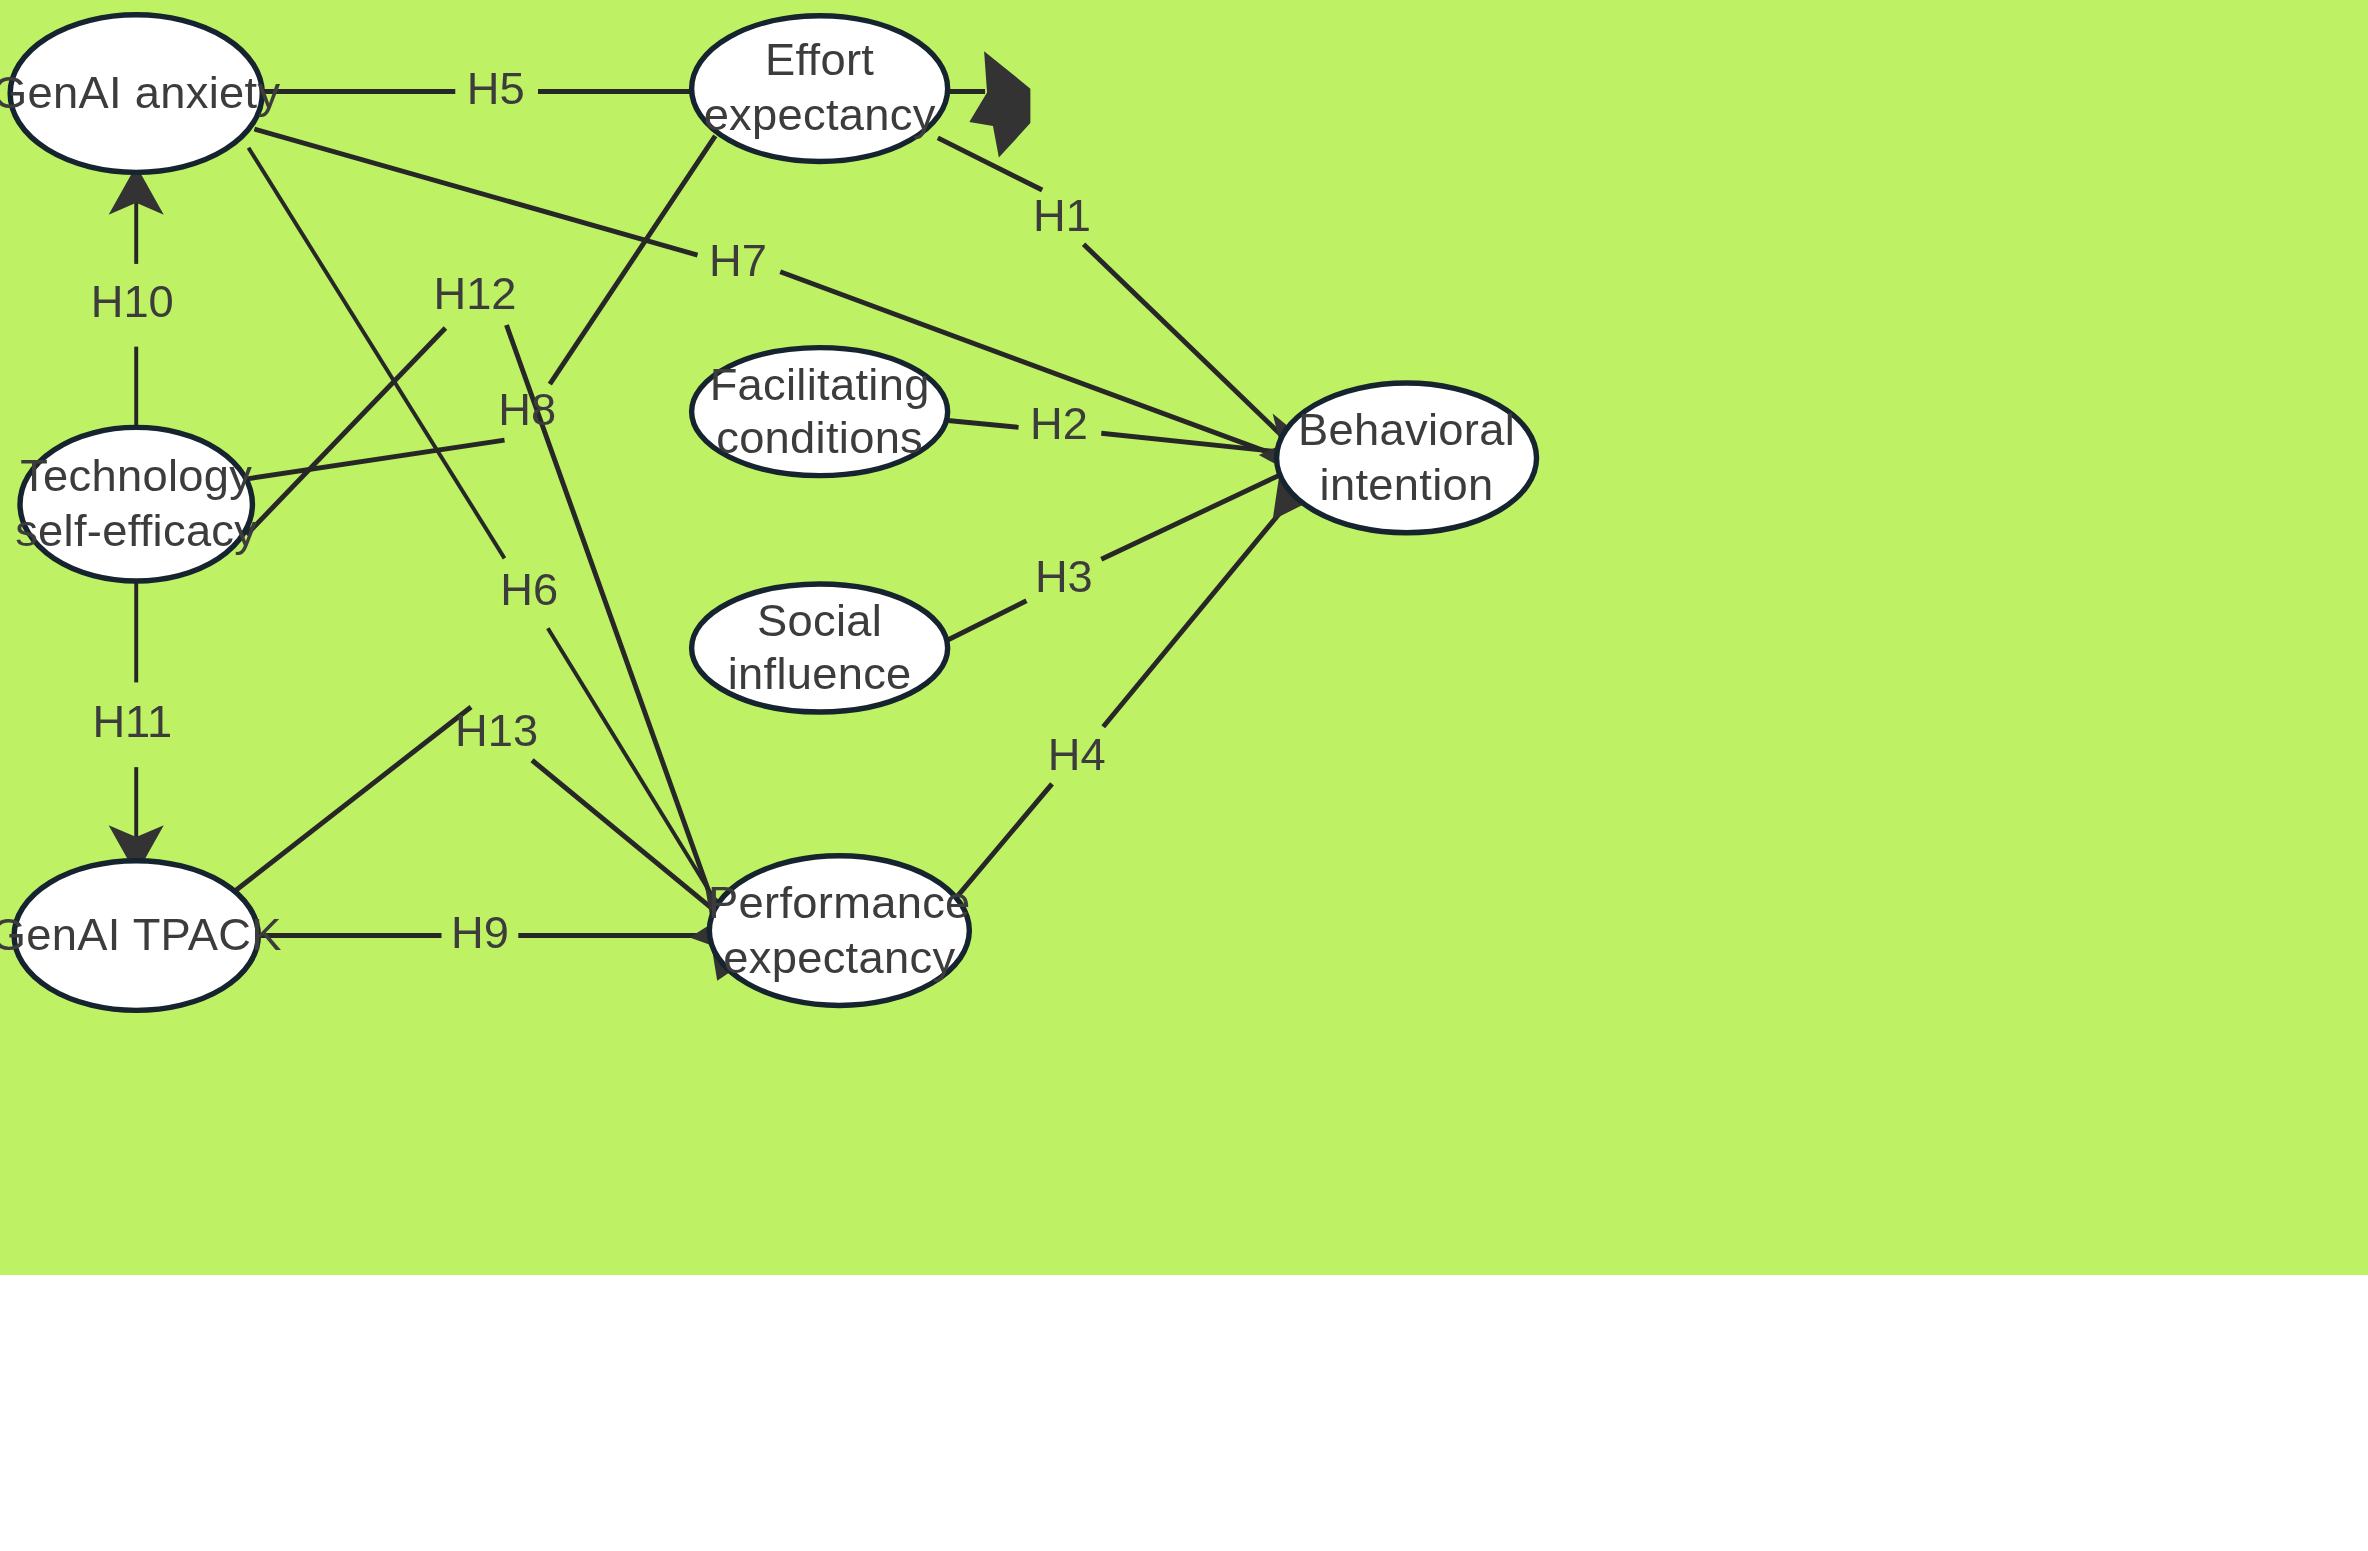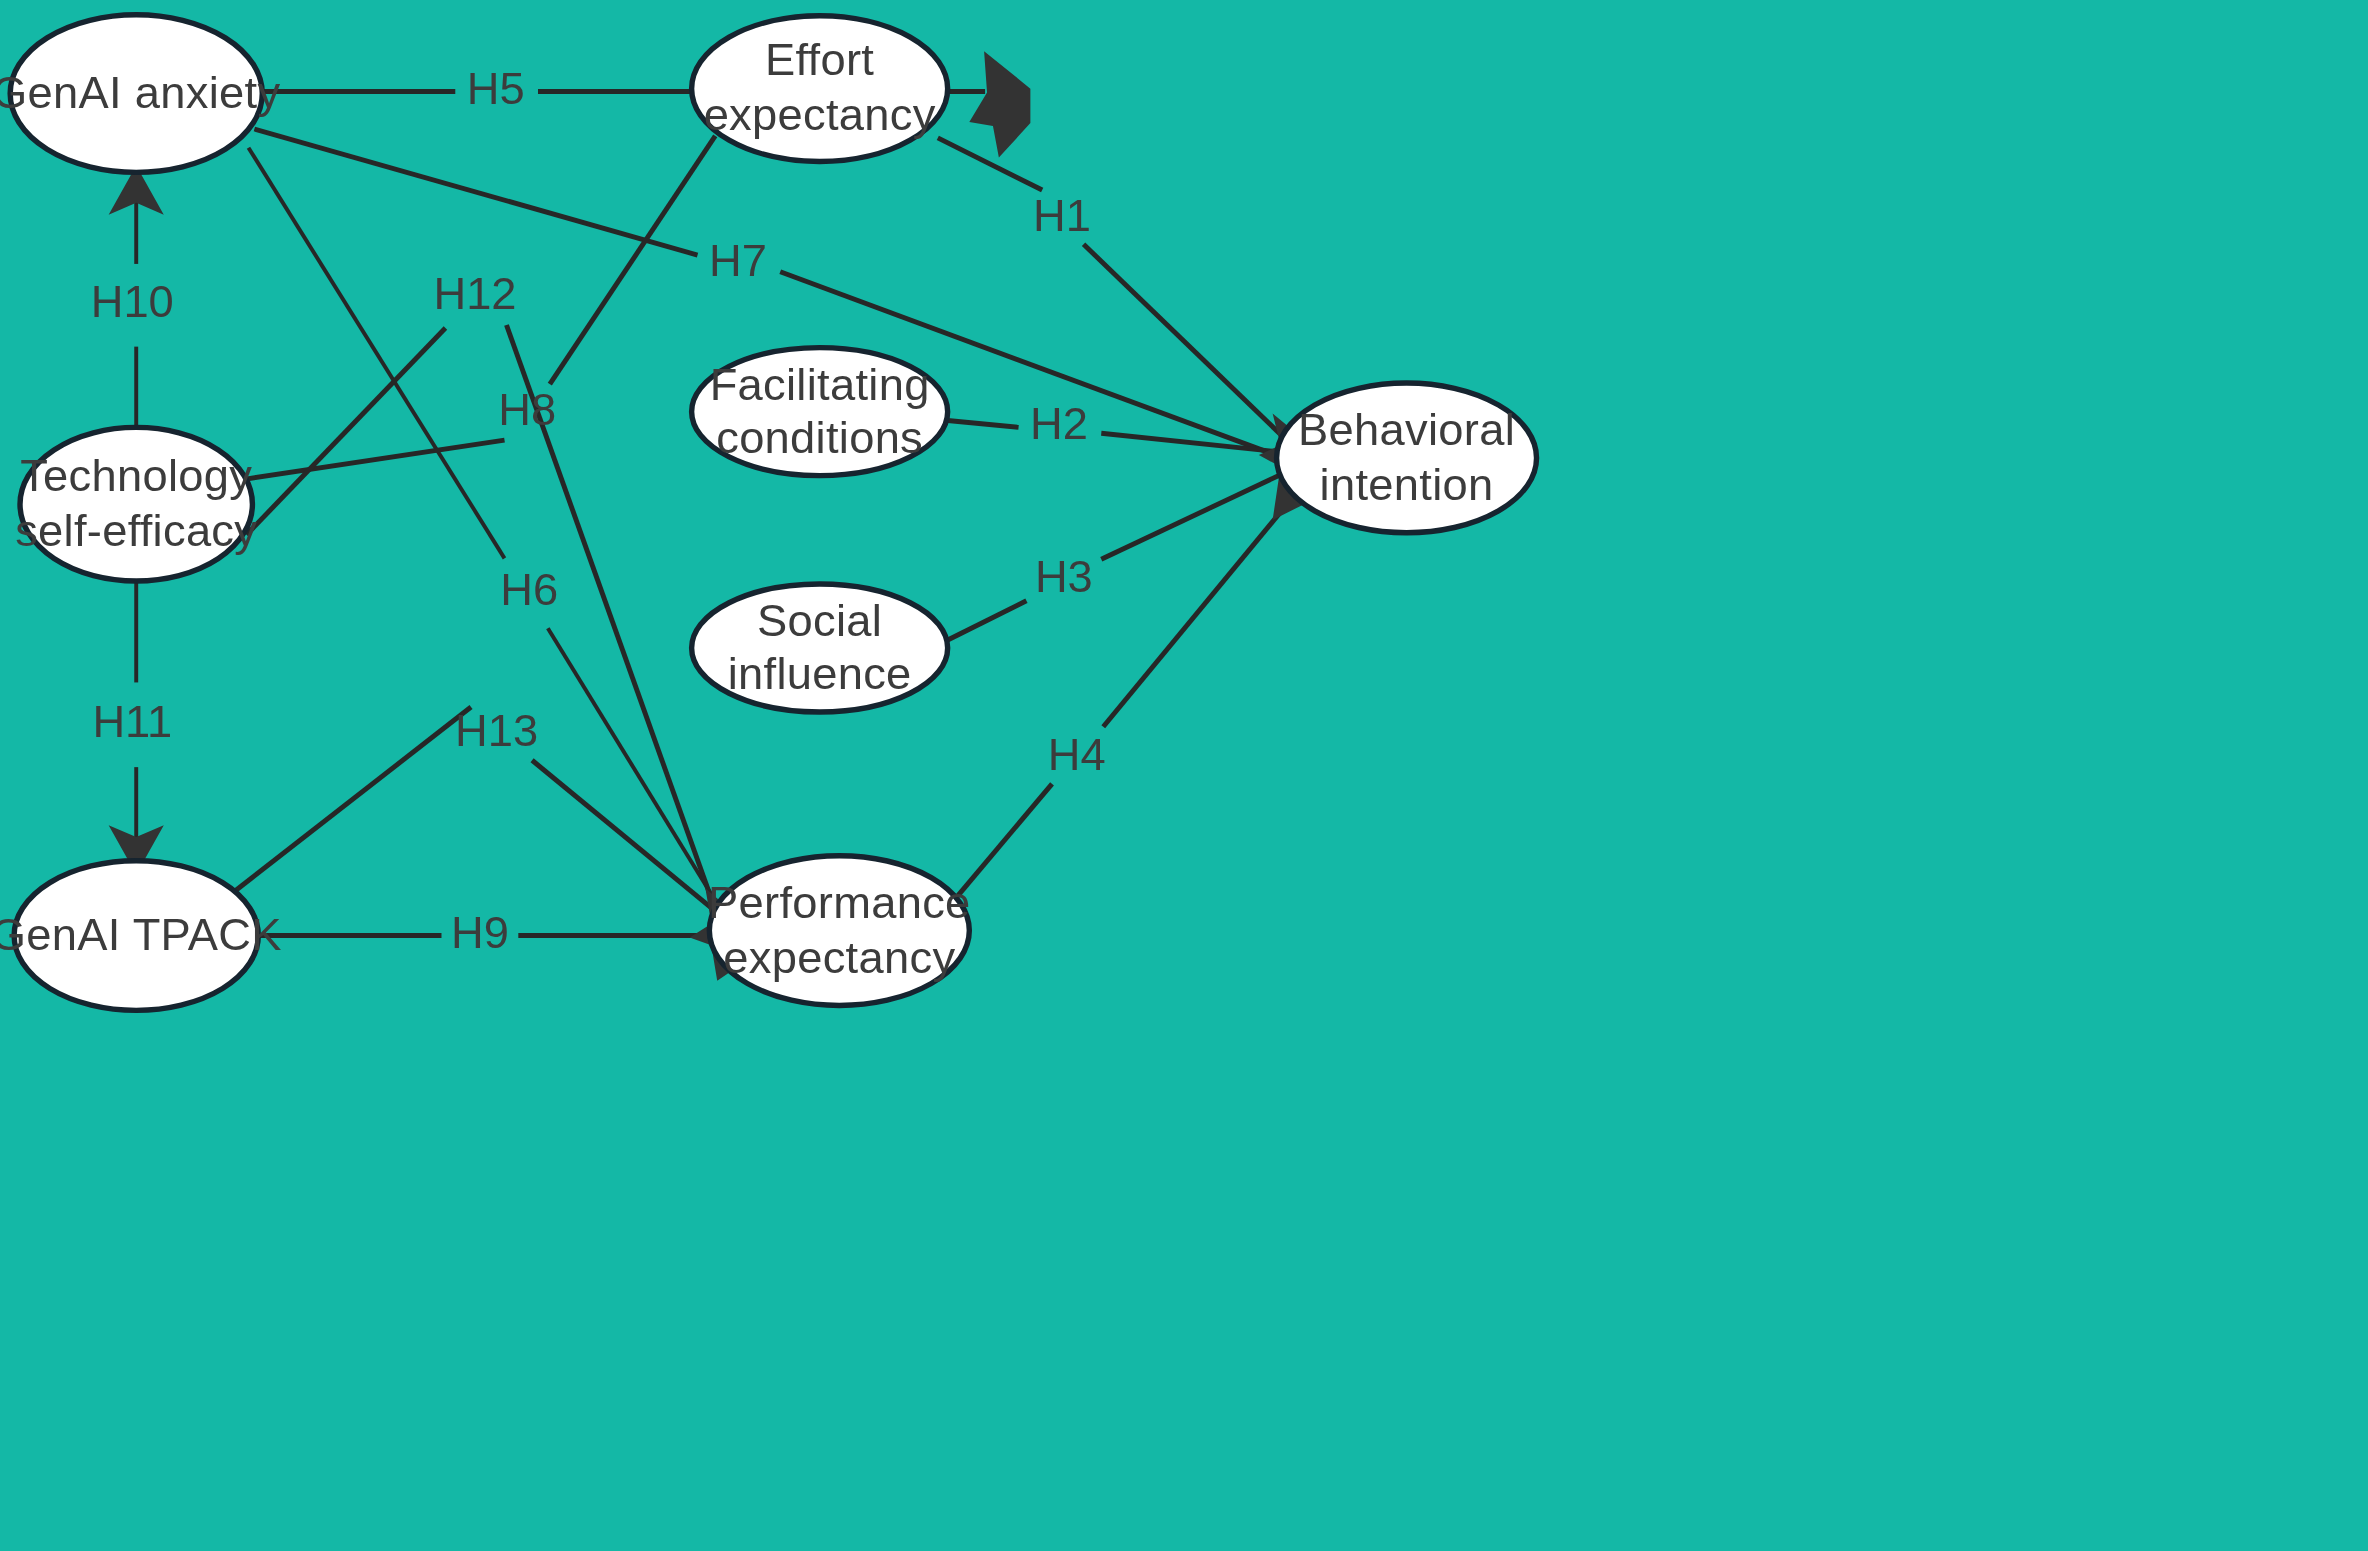--- a/index.html
+++ b/index.html
@@ -9,22 +9,22 @@
   }
   body {
     width: 2368px;
     height: 1551px;
     font-family: "Liberation Sans", sans-serif;
     overflow: hidden;
   }
   #diagram-root {
     position: relative;
     width: 2368px;
-    height: 1551px;
-    background: #14b8a6;
+    height: 1275px;
+    background: #bef264;
     text-decoration: underline;
   }
   svg#model-svg {
     display: block;
     width: 2368px;
     height: 1551px;
   }
   .node-ellipse {
     fill: #ffffff;
     stroke: #16242f;

